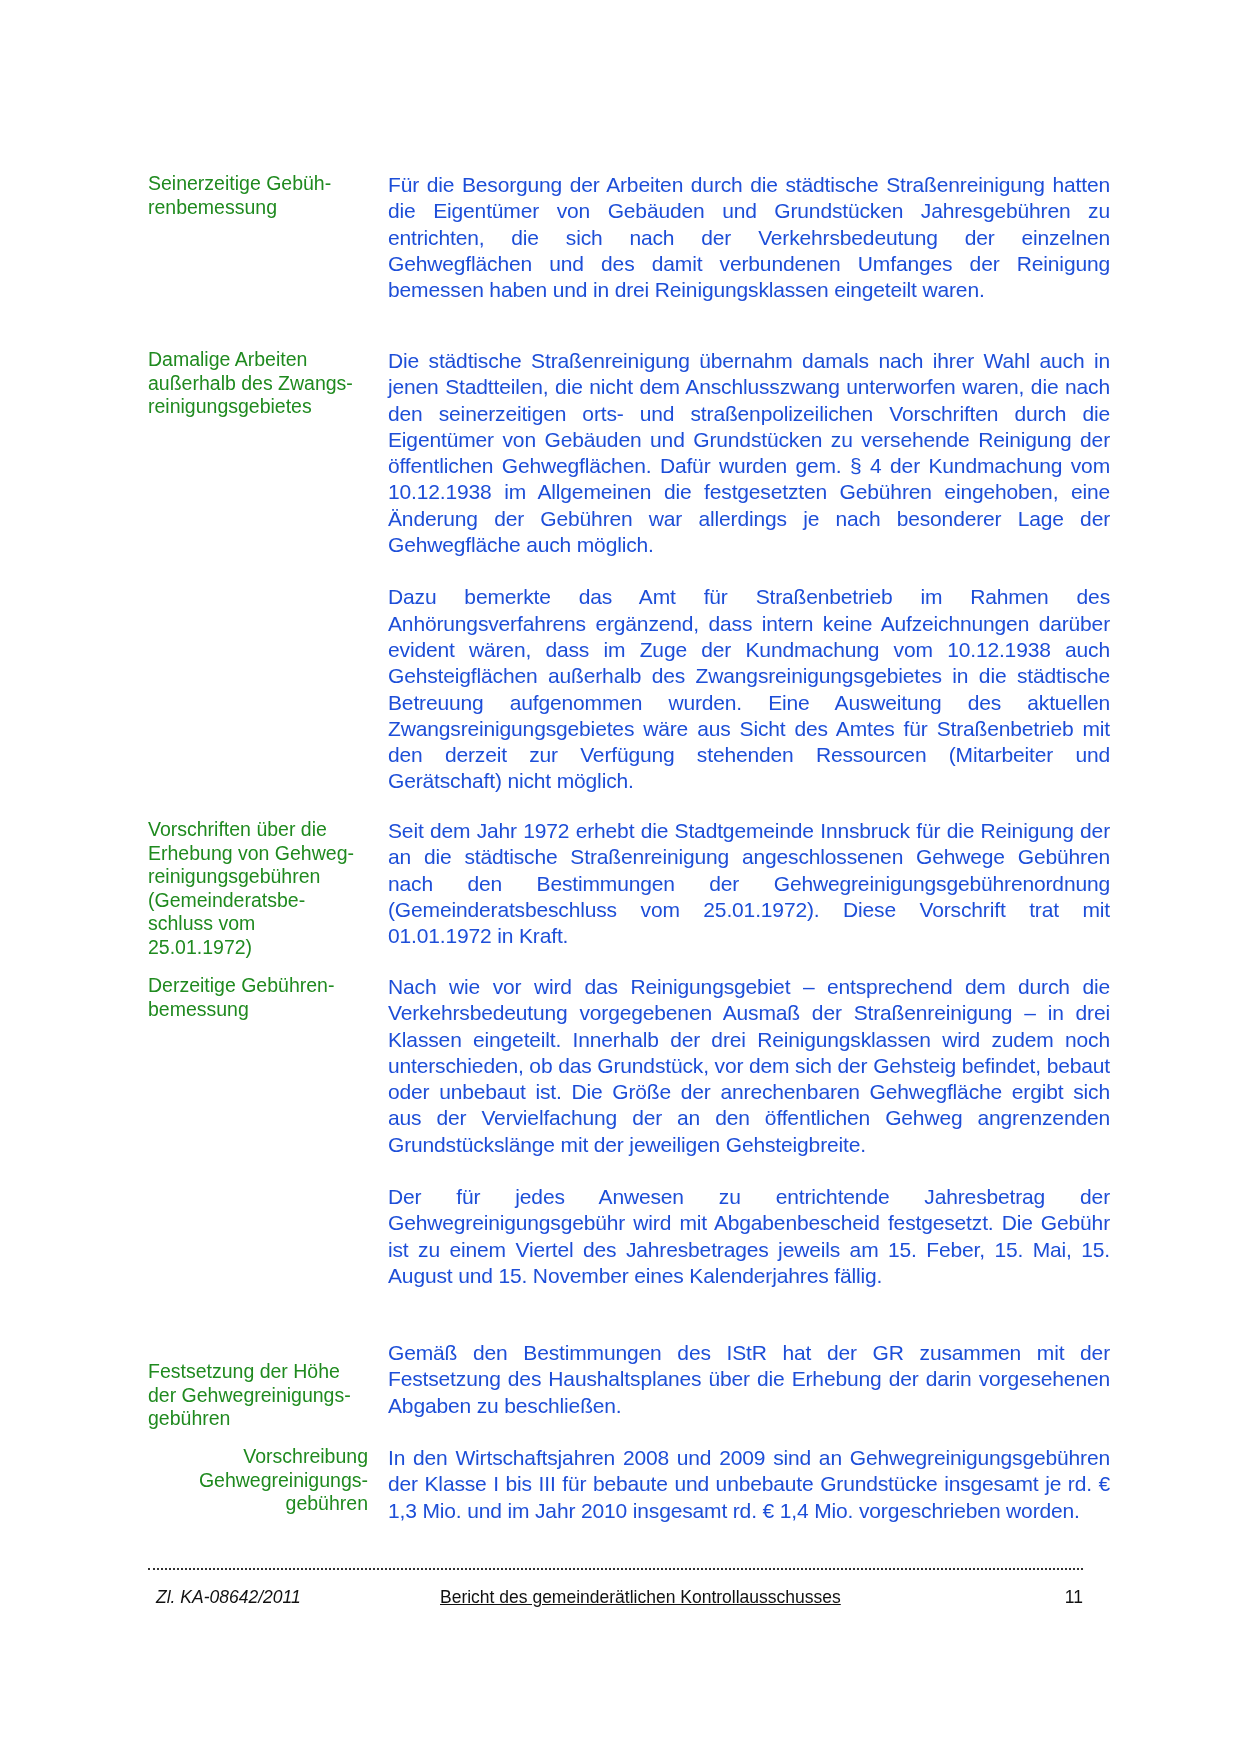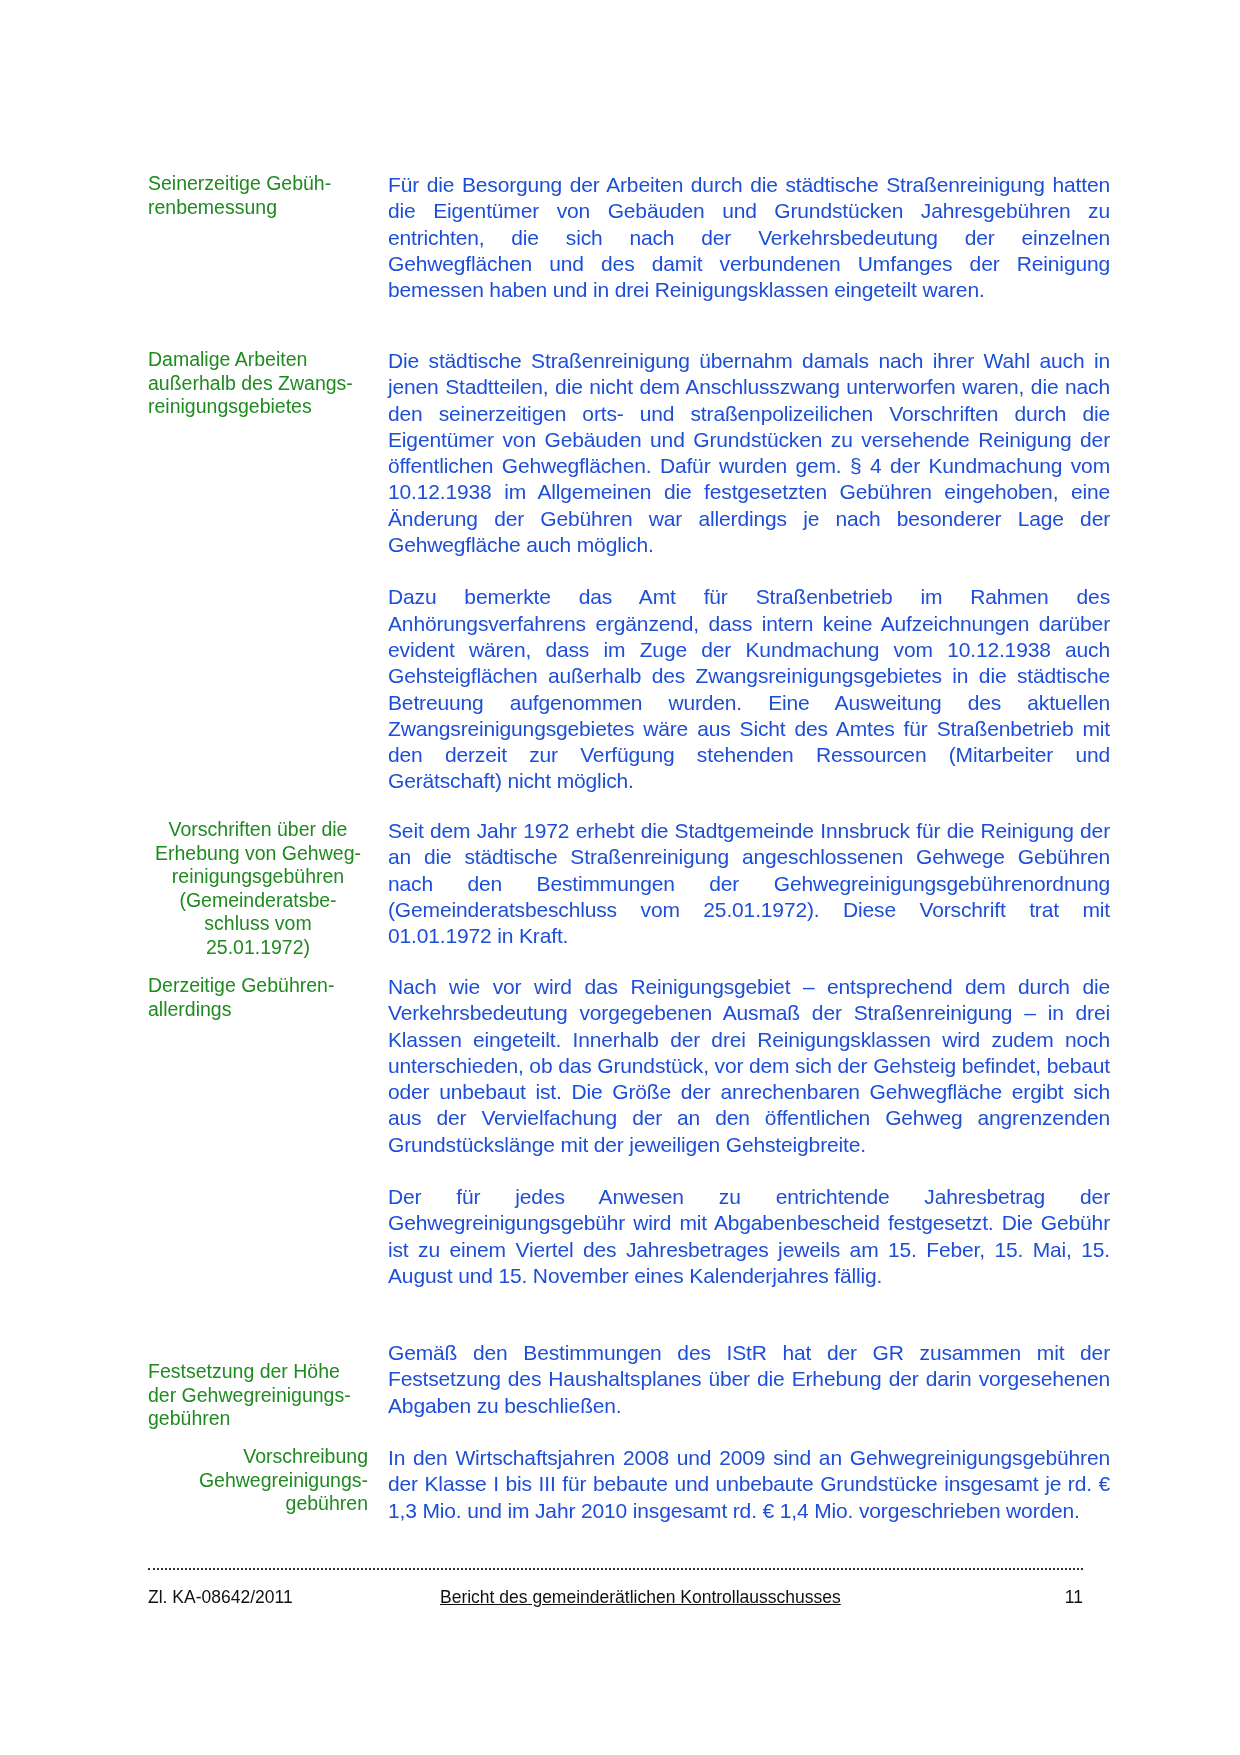--- a/index.html
+++ b/index.html
@@ -22,21 +22,21 @@
     }
     .body p { margin: 0; }
     .footer-dots {
       position: absolute; left: 148px; top: 1568px; width: 935px;
       border-top: 2px dotted #333;
     }
     .footer {
       position: absolute; left: 148px; top: 1587px; width: 935px;
       font-family: "Liberation Sans", sans-serif; font-size: 17.5px; color: #111;
     }
-    .footer .ref { position: absolute; left: 0; top: 0; }
+    .footer .ref { position: absolute; left: 8px; top: 0; font-style: italic; }
     .footer .title { position: absolute; left: 292px; top: 0; text-decoration: underline; }
     .footer .pageno { position: absolute; right: 0; top: 0; }
   </style>
 </head>
 <body>
 
 <div class="page">
 
   <div class="section" style="top:172px;">
     <div class="side" style="white-space:pre-line;">Seinerzeitige Gebüh-
@@ -50,34 +50,34 @@
     <div class="side" style="white-space:pre-line;">Damalige Arbeiten
 außerhalb des Zwangs-
 reinigungsgebietes</div>
     <div class="body">
       <p>Die städtische Straßenreinigung übernahm damals nach ihrer Wahl auch in jenen Stadtteilen, die nicht dem Anschlusszwang unterworfen waren, die nach den seinerzeitigen orts- und straßenpolizeilichen Vorschriften durch die Eigentümer von Gebäuden und Grundstücken zu versehende Reinigung der öffentlichen Gehwegflächen. Dafür wurden gem. § 4 der Kundmachung vom 10.12.1938 im Allgemeinen die festgesetzten Gebühren eingehoben, eine Änderung der Gebühren war allerdings je nach besonderer Lage der Gehwegfläche auch möglich.</p>
       <p style="margin-top:26px;">Dazu bemerkte das Amt für Straßenbetrieb im Rahmen des Anhörungsverfahrens ergänzend, dass intern keine Aufzeichnungen darüber evident wären, dass im Zuge der Kundmachung vom 10.12.1938 auch Gehsteigflächen außerhalb des Zwangsreinigungsgebietes in die städtische Betreuung aufgenommen wurden. Eine Ausweitung des aktuellen Zwangsreinigungsgebietes wäre aus Sicht des Amtes für Straßenbetrieb mit den derzeit zur Verfügung stehenden Ressourcen (Mitarbeiter und Gerätschaft) nicht möglich.</p>
     </div>
   </div>
 
   <div class="section" style="top:818px;">
-    <div class="side" style="white-space:pre-line;text-align:center;">Vorschriften über die
+    <div class="side" style="white-space:pre-line;">Vorschriften über die
 Erhebung von Gehweg-
 reinigungsgebühren
 (Gemeinderatsbe-
 schluss vom
 25.01.1972)</div>
     <div class="body">
       <p>Seit dem Jahr 1972 erhebt die Stadtgemeinde Innsbruck für die Reinigung der an die städtische Straßenreinigung angeschlossenen Gehwege Gebühren nach den Bestimmungen der Gehwegreinigungsgebührenordnung (Gemeinderatsbeschluss vom 25.01.1972). Diese Vorschrift trat mit 01.01.1972 in Kraft.</p>
     </div>
   </div>
 
   <div class="section" style="top:974px;">
     <div class="side" style="white-space:pre-line;">Derzeitige Gebühren-
-allerdings</div>
+bemessung</div>
     <div class="body">
       <p>Nach wie vor wird das Reinigungsgebiet – entsprechend dem durch die Verkehrsbedeutung vorgegebenen Ausmaß der Straßenreinigung – in drei Klassen eingeteilt. Innerhalb der drei Reinigungsklassen wird zudem noch unterschieden, ob das Grundstück, vor dem sich der Gehsteig befindet, bebaut oder unbebaut ist. Die Größe der anrechenbaren Gehwegfläche ergibt sich aus der Vervielfachung der an den öffentlichen Gehweg angrenzenden Grundstückslänge mit der jeweiligen Gehsteigbreite.</p>
       <p style="margin-top:26px;">Der für jedes Anwesen zu entrichtende Jahresbetrag der Gehwegreinigungsgebühr wird mit Abgabenbescheid festgesetzt. Die Gebühr ist zu einem Viertel des Jahresbetrages jeweils am 15. Feber, 15. Mai, 15. August und 15. November eines Kalenderjahres fällig.</p>
     </div>
   </div>
 
   <div class="section" style="top:1340px;">
     <div class="side" style="white-space:pre-line;margin-top:20px;">Festsetzung der Höhe
 der Gehwegreinigungs-
 gebühren</div>

